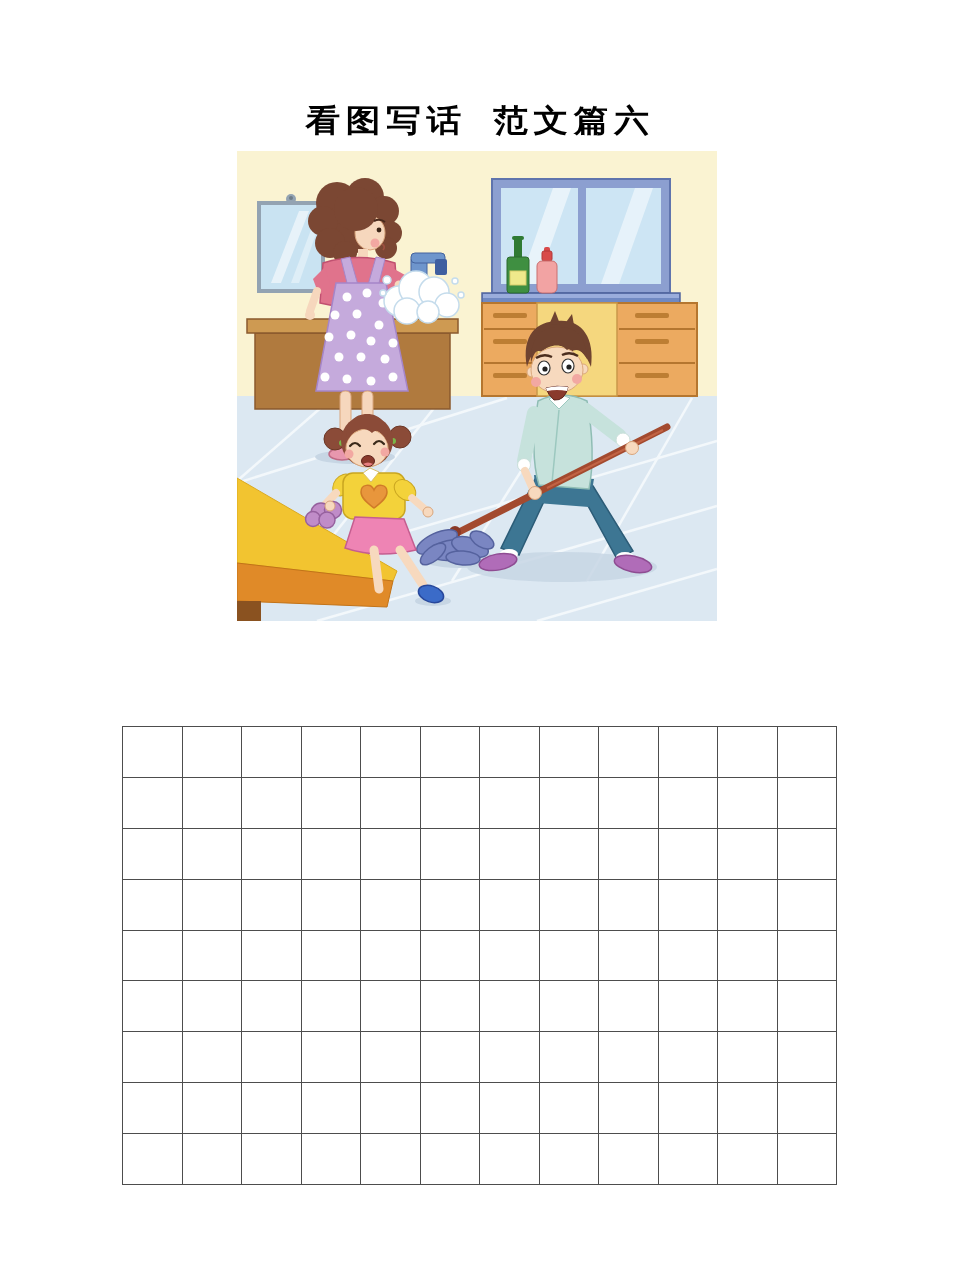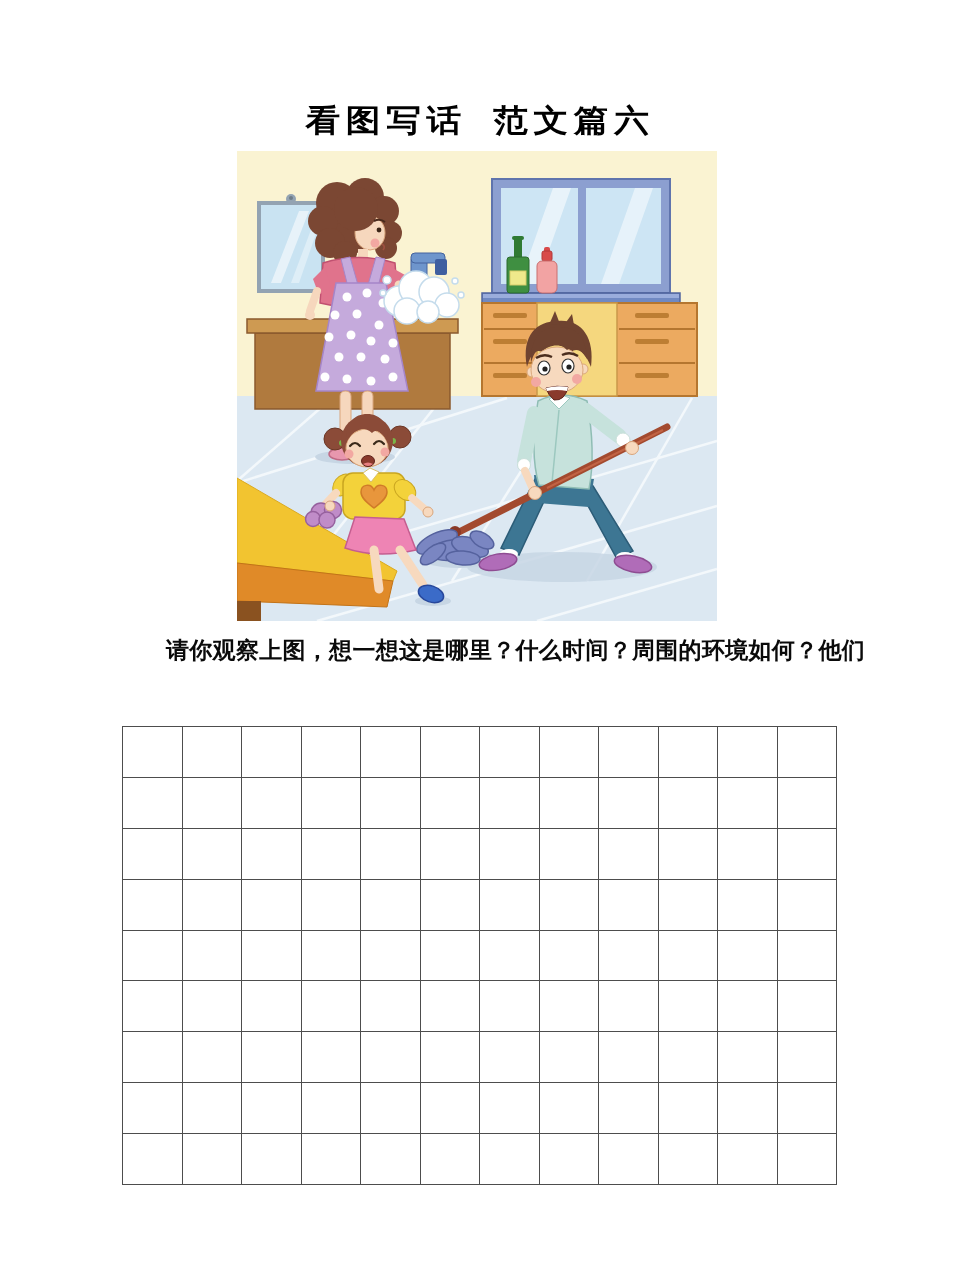--- a/index.html
+++ b/index.html
@@ -280,21 +280,20 @@
         </g>
         <circle cx="93" cy="355" r="5" fill="#F7D9BE" stroke="#D9A57C"></circle>
         <path d="M118,366 L167,368 L179,399 Q140,408 108,397 Z" fill="#EE84B4" stroke="#C55E90" stroke-width="1.5"></path>
         <line x1="137" y1="399" x2="142" y2="438" stroke="#F7D9BE" stroke-width="9" stroke-linecap="round"></line>
         <line x1="163" y1="399" x2="186" y2="434" stroke="#F7D9BE" stroke-width="9" stroke-linecap="round"></line>
         <ellipse cx="194" cy="443" rx="13" ry="8" fill="#3B6BC8" stroke="#27479B" stroke-width="1.5" transform="rotate(18 194 443)"></ellipse>
       </g>
     </svg>
   </div>
 
-  <p class="instr l1">请你观察上图，想一想这是哪里？什么时间？周围的环境如何？他们</p>
 
   <div class="writing-grid" style="--grid-line: #4d4d4d; grid-template-columns: repeat(12, 1fr); grid-template-rows: repeat(9, 1fr);">
       <div class="grid-cell"></div>
       <div class="grid-cell"></div>
       <div class="grid-cell"></div>
       <div class="grid-cell"></div>
       <div class="grid-cell"></div>
       <div class="grid-cell"></div>
       <div class="grid-cell"></div>
       <div class="grid-cell"></div>

